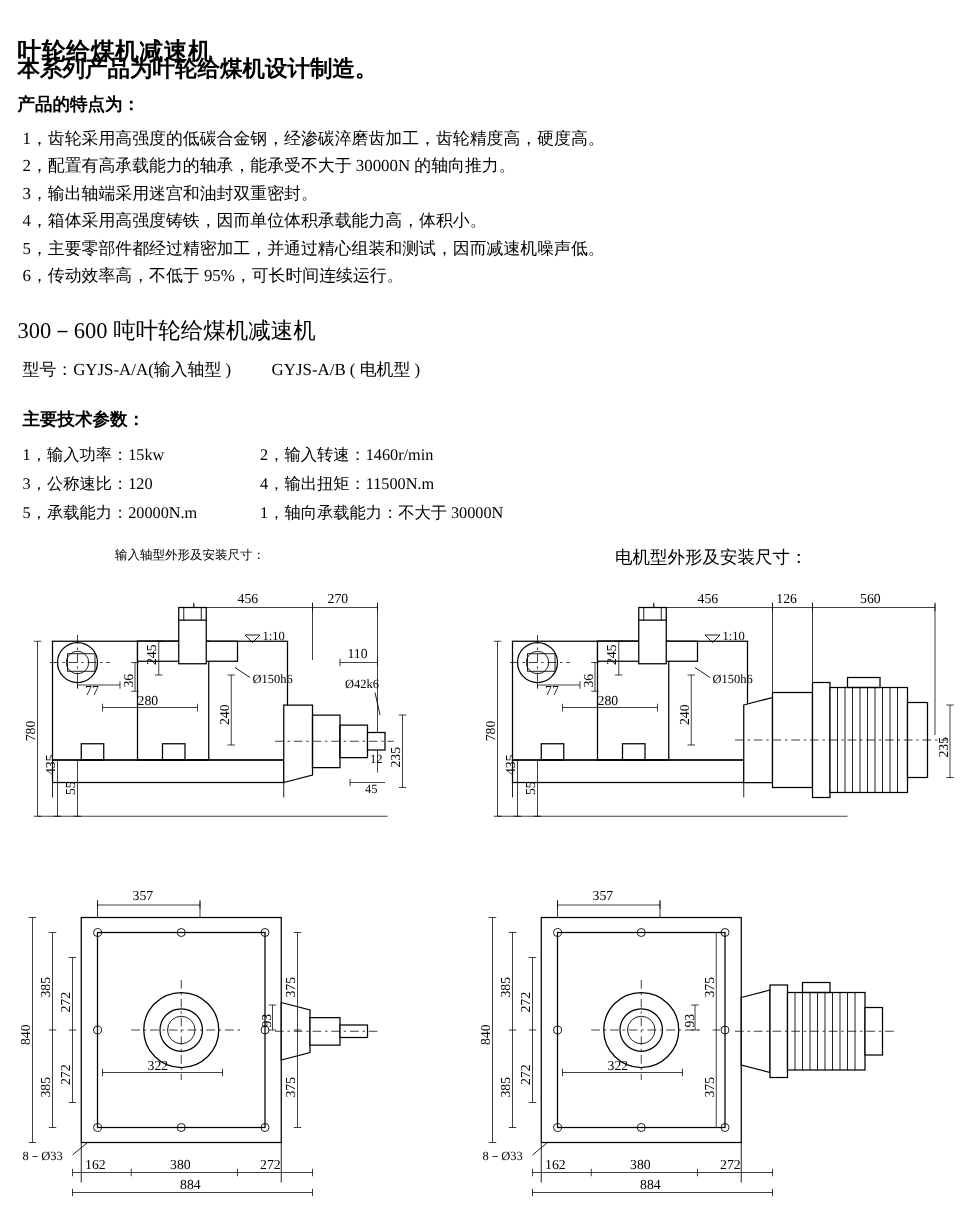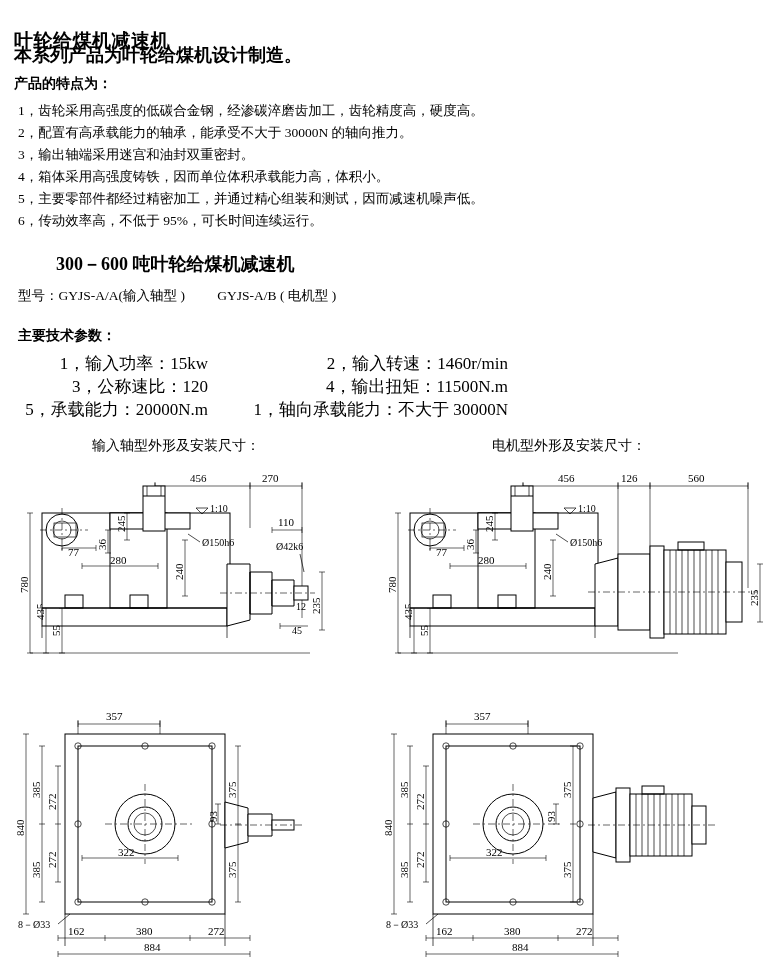--- a/index.html
+++ b/index.html
@@ -50,55 +50,53 @@
     width: 740px;
     font-size: 13.5px;
     line-height: 22px;
   }
   .feature-list div { white-space: nowrap; }
   .section2-title {
     position: absolute;
     left: 14px;
     top: 252px;
     font-size: 18px;
-    font-weight: bold;
-    margin-left: 42px;
+    font-weight: normal;
   }
   .model-line {
     position: absolute;
     left: 18px;
     top: 287px;
     font-size: 13.5px;
   }
   .model-line .m2 { margin-left: 29px; }
   .params-head {
     position: absolute;
     left: 18px;
     top: 327px;
     font-size: 14px;
     font-weight: bold;
   }
   .params {
     position: absolute;
     left: 18px;
     top: 352px;
     width: 560px;
-    font-size: 17px;
+    font-size: 13px;
     line-height: 23px;
-    text-align: right;
   }
   .params .row { display: flex; }
   .params .c1 { width: 190px; }
   .params .c2 { width: 300px; }
 
   .cap-left {
     position: absolute;
     left: 92px;
     top: 437px;
-    font-size: 14px;
+    font-size: 10px;
   }
   .cap-right {
     position: absolute;
     left: 492px;
     top: 437px;
     font-size: 14px;
   }
 
   .dwg {
     position: absolute;

